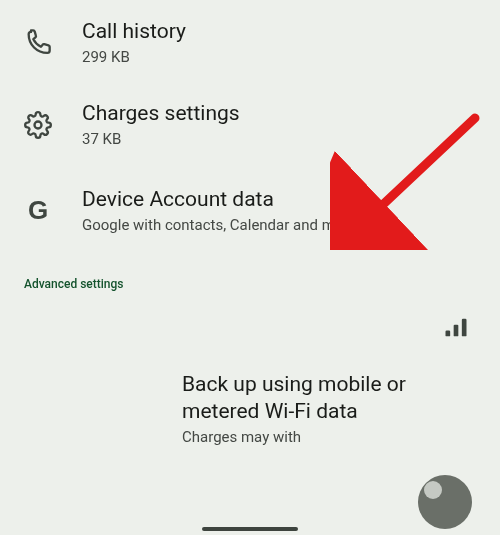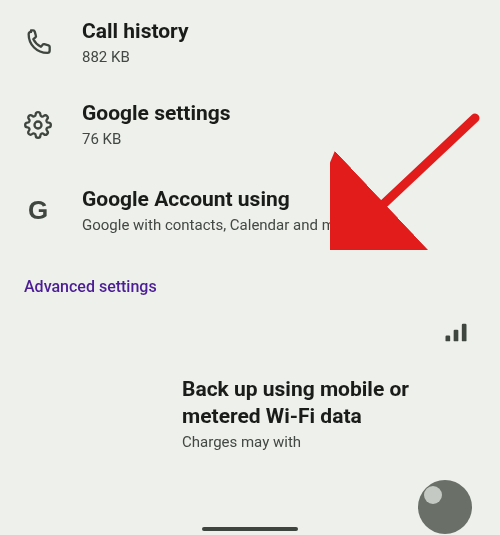--- a/index.html
+++ b/index.html
@@ -25,35 +25,35 @@
     flex: 0 0 32px;
     display: flex;
     align-items: center;
     justify-content: center;
     color: #3f4640;
   }
   .icon-slot svg { width: 28px; height: 28px; }
   .texts { flex: 1; min-width: 0; }
   .title {
     font-size: 21px;
-    font-weight: 700;
+    font-weight: 400;
     line-height: 1.25;
     color: #1a1c19;
   }
   .sub {
     font-size: 15px;
     color: #444844;
     margin-top: 4px;
     line-height: 1.3;
   }
   .section-header {
     padding: 24px 24px 2px 24px;
-    font-size: 16px;
+    font-size: 12px;
     font-weight: 500;
-    color: #4c1d95;
+    color: #14532d;
   }
   .toggle {
     width: 54px;
     height: 30px;
     border-radius: 30px;
     background: #6a6f68;
     position: relative;
     flex: 0 0 54px;
     margin-left: 8px;
   }
@@ -96,43 +96,43 @@
 <div class="list">
 
   <div class="row tight">
     <div class="icon-slot">
       <svg viewBox="0 0 24 24" fill="none" stroke="currentColor" stroke-width="2" stroke-linecap="round" stroke-linejoin="round">
         <path d="M6 2.5c-1 0-2 .8-2 2 0 9 7 16 16 16 1.2 0 2-1 2-2v-3.2c0-.6-.4-1.1-1-1.3l-3.6-1c-.5-.1-1.1 0-1.4.4l-1.5 1.8c-2.8-1.4-5.1-3.7-6.5-6.5l1.8-1.5c.4-.3.6-.9.4-1.4l-1-3.6c-.2-.6-.7-1-1.3-1H6z"></path>
       </svg>
     </div>
     <div class="texts">
       <div class="title">Call history</div>
-      <div class="sub">882 KB</div>
+      <div class="sub">299 KB</div>
     </div>
   </div>
 
   <div class="row">
     <div class="icon-slot">
       <svg viewBox="0 0 24 24" fill="none" stroke="currentColor" stroke-width="2" stroke-linecap="round" stroke-linejoin="round">
         <circle cx="12" cy="12" r="3"></circle>
         <path d="M19.4 15a1.7 1.7 0 0 0 .34 1.87l.06.06a2 2 0 1 1-2.83 2.83l-.06-.06a1.7 1.7 0 0 0-1.87-.34 1.7 1.7 0 0 0-1 1.56V21a2 2 0 1 1-4 0v-.09a1.7 1.7 0 0 0-1.11-1.56 1.7 1.7 0 0 0-1.87.34l-.06.06a2 2 0 1 1-2.83-2.83l.06-.06a1.7 1.7 0 0 0 .34-1.87 1.7 1.7 0 0 0-1.56-1H3a2 2 0 1 1 0-4h.09a1.7 1.7 0 0 0 1.56-1.11 1.7 1.7 0 0 0-.34-1.87l-.06-.06a2 2 0 1 1 2.83-2.83l.06.06a1.7 1.7 0 0 0 1.87.34H9a1.7 1.7 0 0 0 1-1.56V3a2 2 0 1 1 4 0v.09a1.7 1.7 0 0 0 1 1.56 1.7 1.7 0 0 0 1.87-.34l.06-.06a2 2 0 1 1 2.83 2.83l-.06.06a1.7 1.7 0 0 0-.34 1.87V9a1.7 1.7 0 0 0 1.56 1H21a2 2 0 1 1 0 4h-.09a1.7 1.7 0 0 0-1.56 1z"></path>
       </svg>
     </div>
     <div class="texts">
-      <div class="title">Google settings</div>
-      <div class="sub">76 KB</div>
+      <div class="title">Charges settings</div>
+      <div class="sub">37 KB</div>
     </div>
   </div>
 
   <div class="row">
     <div class="icon-slot">
       <span class="g-letter">G</span>
     </div>
     <div class="texts">
-      <div class="title">Google Account using</div>
+      <div class="title">Device Account data</div>
       <div class="sub">Google with contacts, Calendar and more</div>
     </div>
   </div>
 
   <div class="section-header">Advanced settings</div>
 
   <div class="row backup">
     <div class="icon-slot">
       <svg viewBox="0 0 24 24" fill="currentColor">
         <rect x="3" y="15" width="4" height="5" rx="1"></rect>

